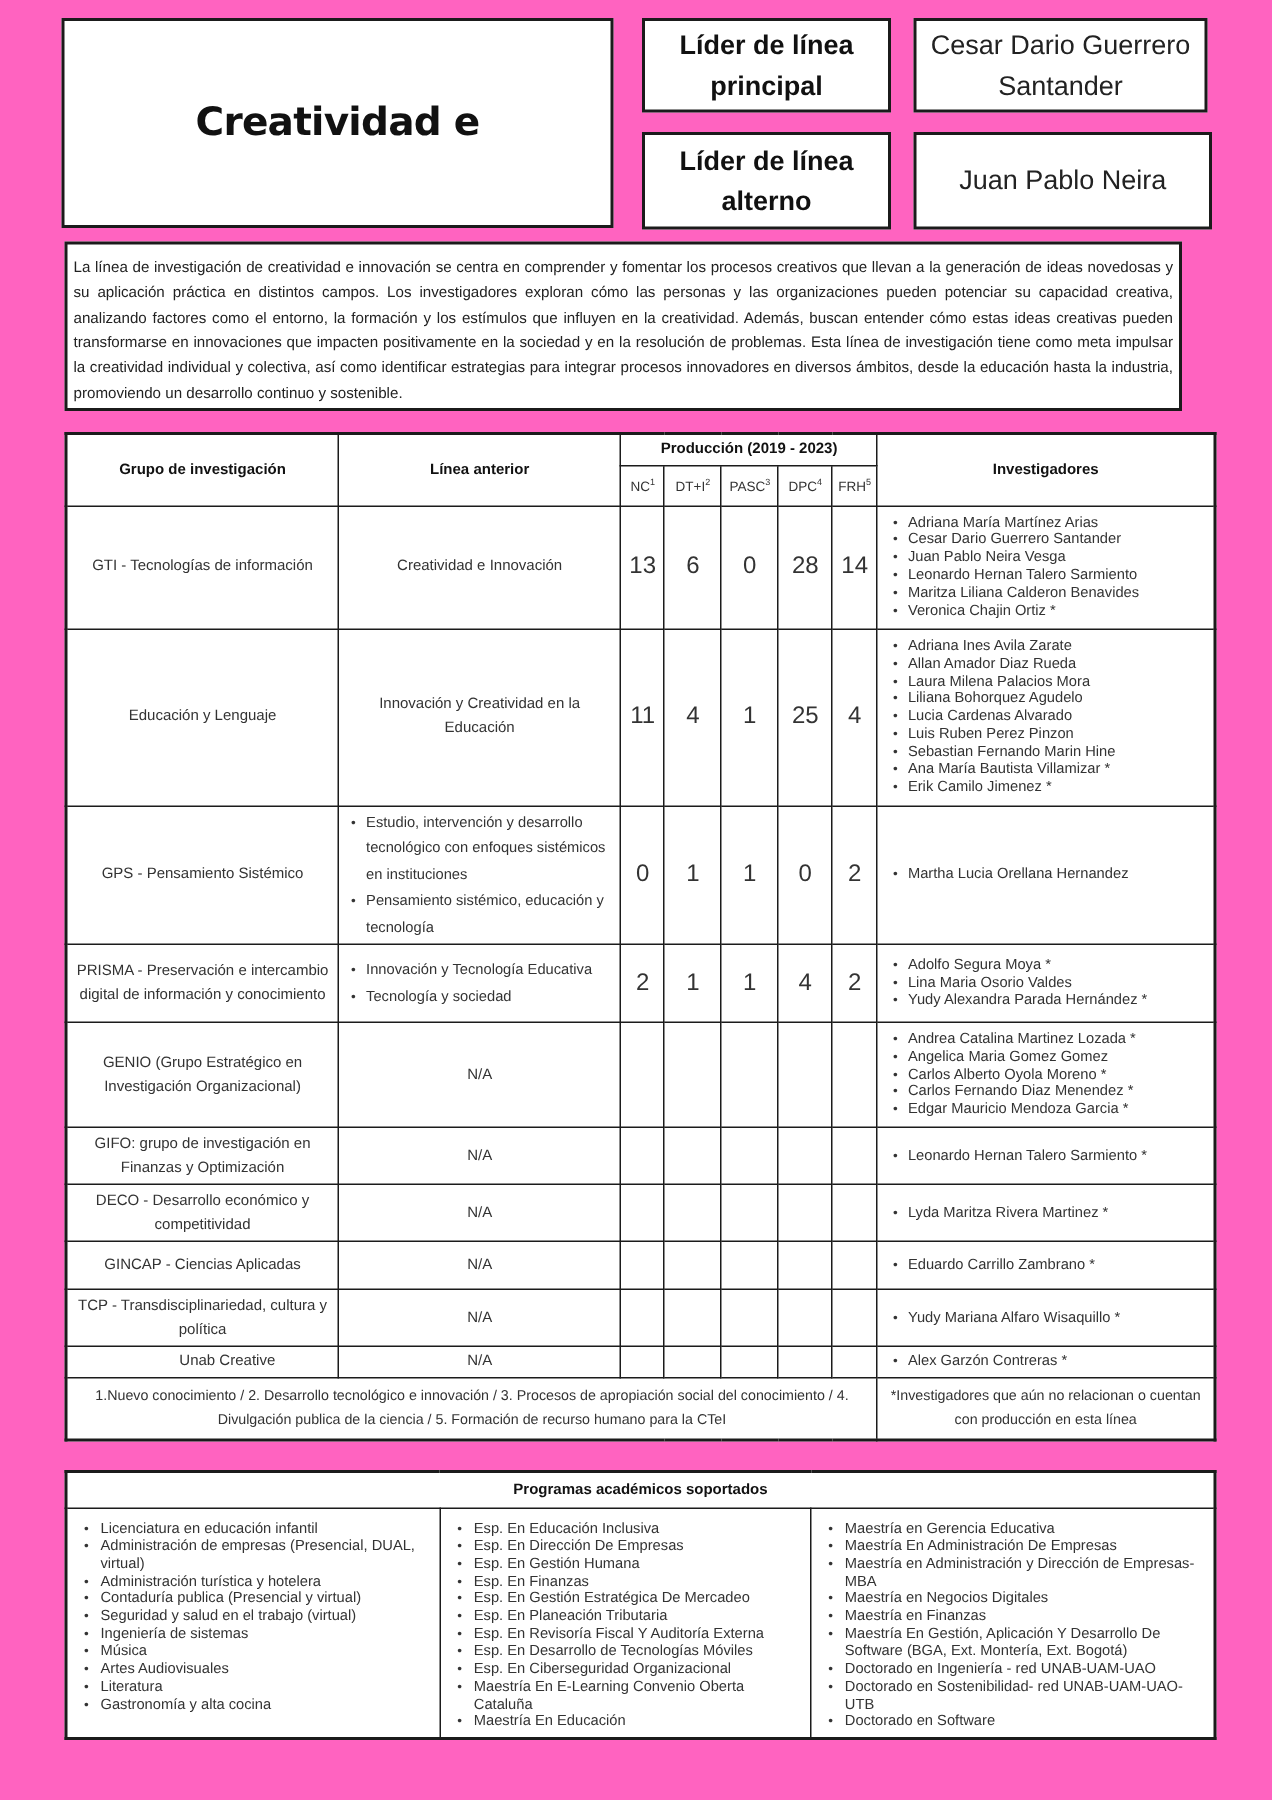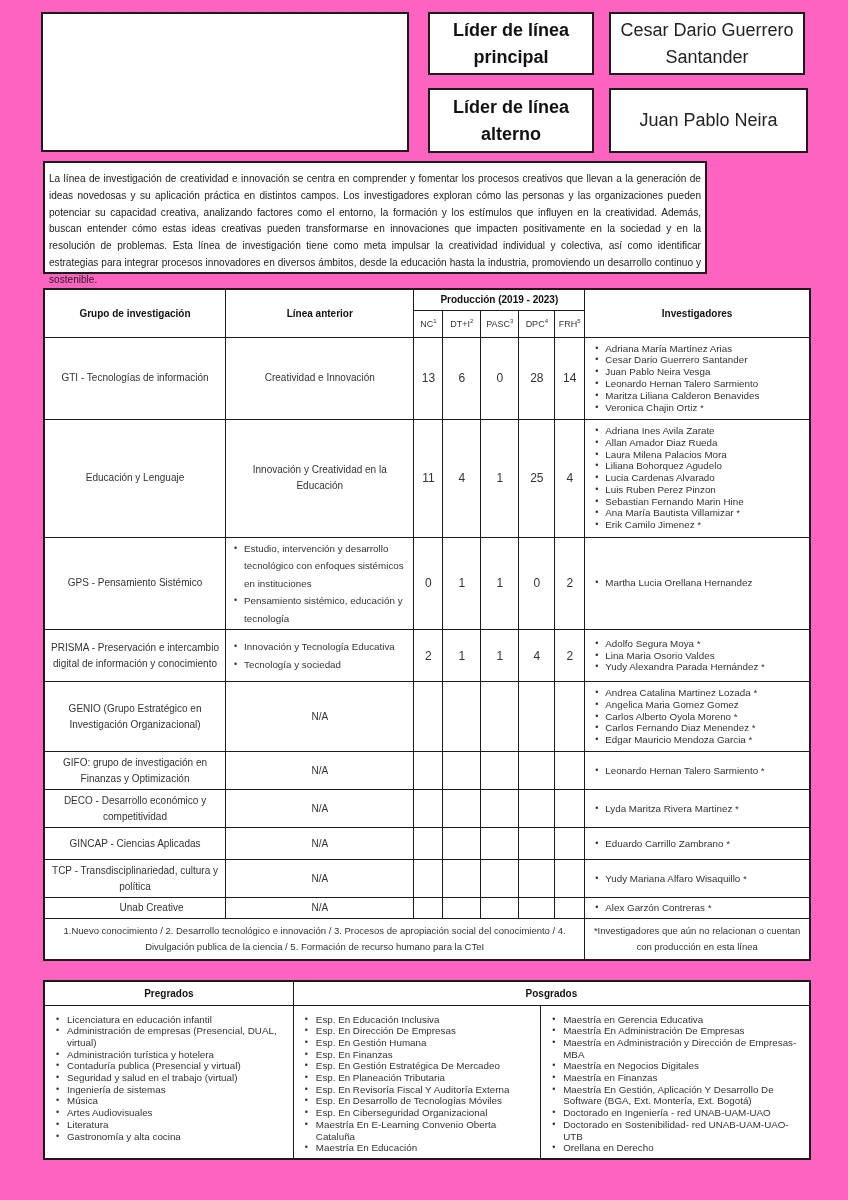--- a/index.html
+++ b/index.html
@@ -32,21 +32,21 @@
   .lead-name {
     display: flex; align-items: center; justify-content: center; text-align: center;
     font-size: 18px; line-height: 27px; color: #222;
   }
   #lead1-label { left: 428px; top: 12px; width: 166px; height: 63px; }
   #lead1-name  { left: 609px; top: 12px; width: 196px; height: 63px; }
   #lead2-label { left: 428px; top: 88px; width: 166px; height: 65px; }
   #lead2-name  { left: 609px; top: 88px; width: 199px; height: 65px; }
 
   .desc-box {
-    left: 43px; top: 161px; width: 664px; height: 113px;
+    left: 43px; top: 161px; width: 745px; height: 113px;
     padding: 8px 4px 4px 4px;
     font-size: 10.1px; line-height: 16.8px; text-align: justify; color: #222;
   }
 
   table { border-collapse: collapse; }
   .main-table {
     position: absolute; left: 43px; top: 288px; width: 768px;
     background: #fff; border: 2px solid #1b1b1b;
     font-size: 10px; color: #333;
   }
@@ -59,21 +59,21 @@
   .main-table th.sub { font-weight: normal; font-size: 9px; color: #333; height: 27px; }
   .main-table th.sub sup { font-size: 6px; }
   .main-table td.inv { text-align: left; padding: 3px 4px 3px 8px; }
   .main-table ul { list-style: none; }
   .main-table ul li { position: relative; padding-left: 12px; line-height: 11.8px; font-size: 9.8px; }
   .main-table ul li::before {
     content: "•"; position: absolute; left: 2px; top: 0; font-size: 9px;
   }
   .main-table td.linea-list { text-align: left; padding: 2px 6px; }
   .main-table td.linea-list li { line-height: 17.5px; font-size: 9.8px; }
-  .main-table td.num { font-size: 12px; }
+  .main-table td.num { font-size: 16px; }
   .main-table td.foot { font-size: 9.5px; line-height: 16px; padding: 4px 6px; }
 
   .prog-table {
     position: absolute; left: 43px; top: 980px; width: 768px;
     background: #fff; border: 2px solid #1b1b1b;
     font-size: 10px; color: #333;
   }
   .prog-table th, .prog-table td {
     border: 1.5px solid #1b1b1b; vertical-align: top;
   }
@@ -82,20 +82,21 @@
   .prog-table ul { list-style: none; }
   .prog-table ul li { position: relative; padding-left: 14px; line-height: 11.7px; font-size: 9.8px; }
   .prog-table ul li::before { content: "•"; position: absolute; left: 3px; top: 0; font-size: 9px; }
   .prog-table td.mid { border-right: 1.5px solid #1b1b1b; }
 </style>
 </head>
 <body>
 
 <div class="box title-box">
   <div class="title">
+    <div>Creatividad e</div>
   </div>
 </div>
 <div class="box lead-label" id="lead1-label">Líder de línea principal</div>
 <div class="box lead-name" id="lead1-name">Cesar Dario Guerrero Santander</div>
 <div class="box lead-label" id="lead2-label">Líder de línea alterno</div>
 <div class="box lead-name" id="lead2-name">Juan Pablo Neira</div>
 
 <div class="box desc-box">La línea de investigación de creatividad e innovación se centra en comprender y fomentar los procesos creativos que llevan a la generación de ideas novedosas y su aplicación práctica en distintos campos. Los investigadores exploran cómo las personas y las organizaciones pueden potenciar su capacidad creativa, analizando factores como el entorno, la formación y los estímulos que influyen en la creatividad. Además, buscan entender cómo estas ideas creativas pueden transformarse en innovaciones que impacten positivamente en la sociedad y en la resolución de problemas. Esta línea de investigación tiene como meta impulsar la creatividad individual y colectiva, así como identificar estrategias para integrar procesos innovadores en diversos ámbitos, desde la educación hasta la industria, promoviendo un desarrollo continuo y sostenible.</div>
 
 <table class="main-table">
@@ -303,23 +304,22 @@
   </tfoot>
 </table>
 
 <table class="prog-table">
   <colgroup>
     <col style="width:250px">
       <col style="width:248px">
       <col style="width:270px">
   </colgroup>
   <tbody>
-  <tr>
-    <th>Pregrados</th>
-    <th colspan="2">Posgrados</th>
+      <tr>
+    <th colspan="3">Programas académicos soportados</th>
   </tr>
   <tr>
     <td style="height:142px">
           <ul id="pregrados-list">
             <li>Licenciatura en educación infantil</li>
             <li>Administración de empresas (Presencial, DUAL, virtual)</li>
             <li>Administración turística y hotelera</li>
             <li>Contaduría publica (Presencial y virtual)</li>
             <li>Seguridad y salud en el trabajo (virtual)</li>
             <li>Ingeniería de sistemas</li>
@@ -347,18 +347,18 @@
     <td>
           <ul id="posgrados-col2">
             <li>Maestría en Gerencia Educativa</li>
             <li>Maestría En Administración De Empresas</li>
             <li>Maestría en Administración y Dirección de Empresas- MBA</li>
             <li>Maestría en Negocios Digitales</li>
             <li>Maestría en Finanzas</li>
             <li>Maestría En Gestión, Aplicación Y Desarrollo De Software (BGA, Ext. Montería, Ext. Bogotá)</li>
             <li>Doctorado en Ingeniería - red UNAB-UAM-UAO</li>
             <li>Doctorado en Sostenibilidad- red UNAB-UAM-UAO-UTB</li>
-            <li>Orellana en Derecho</li>
+            <li>Doctorado en Software</li>
           </ul>
         </td>
   </tr>
 </tbody>
   </table>
 
 </body></html>

